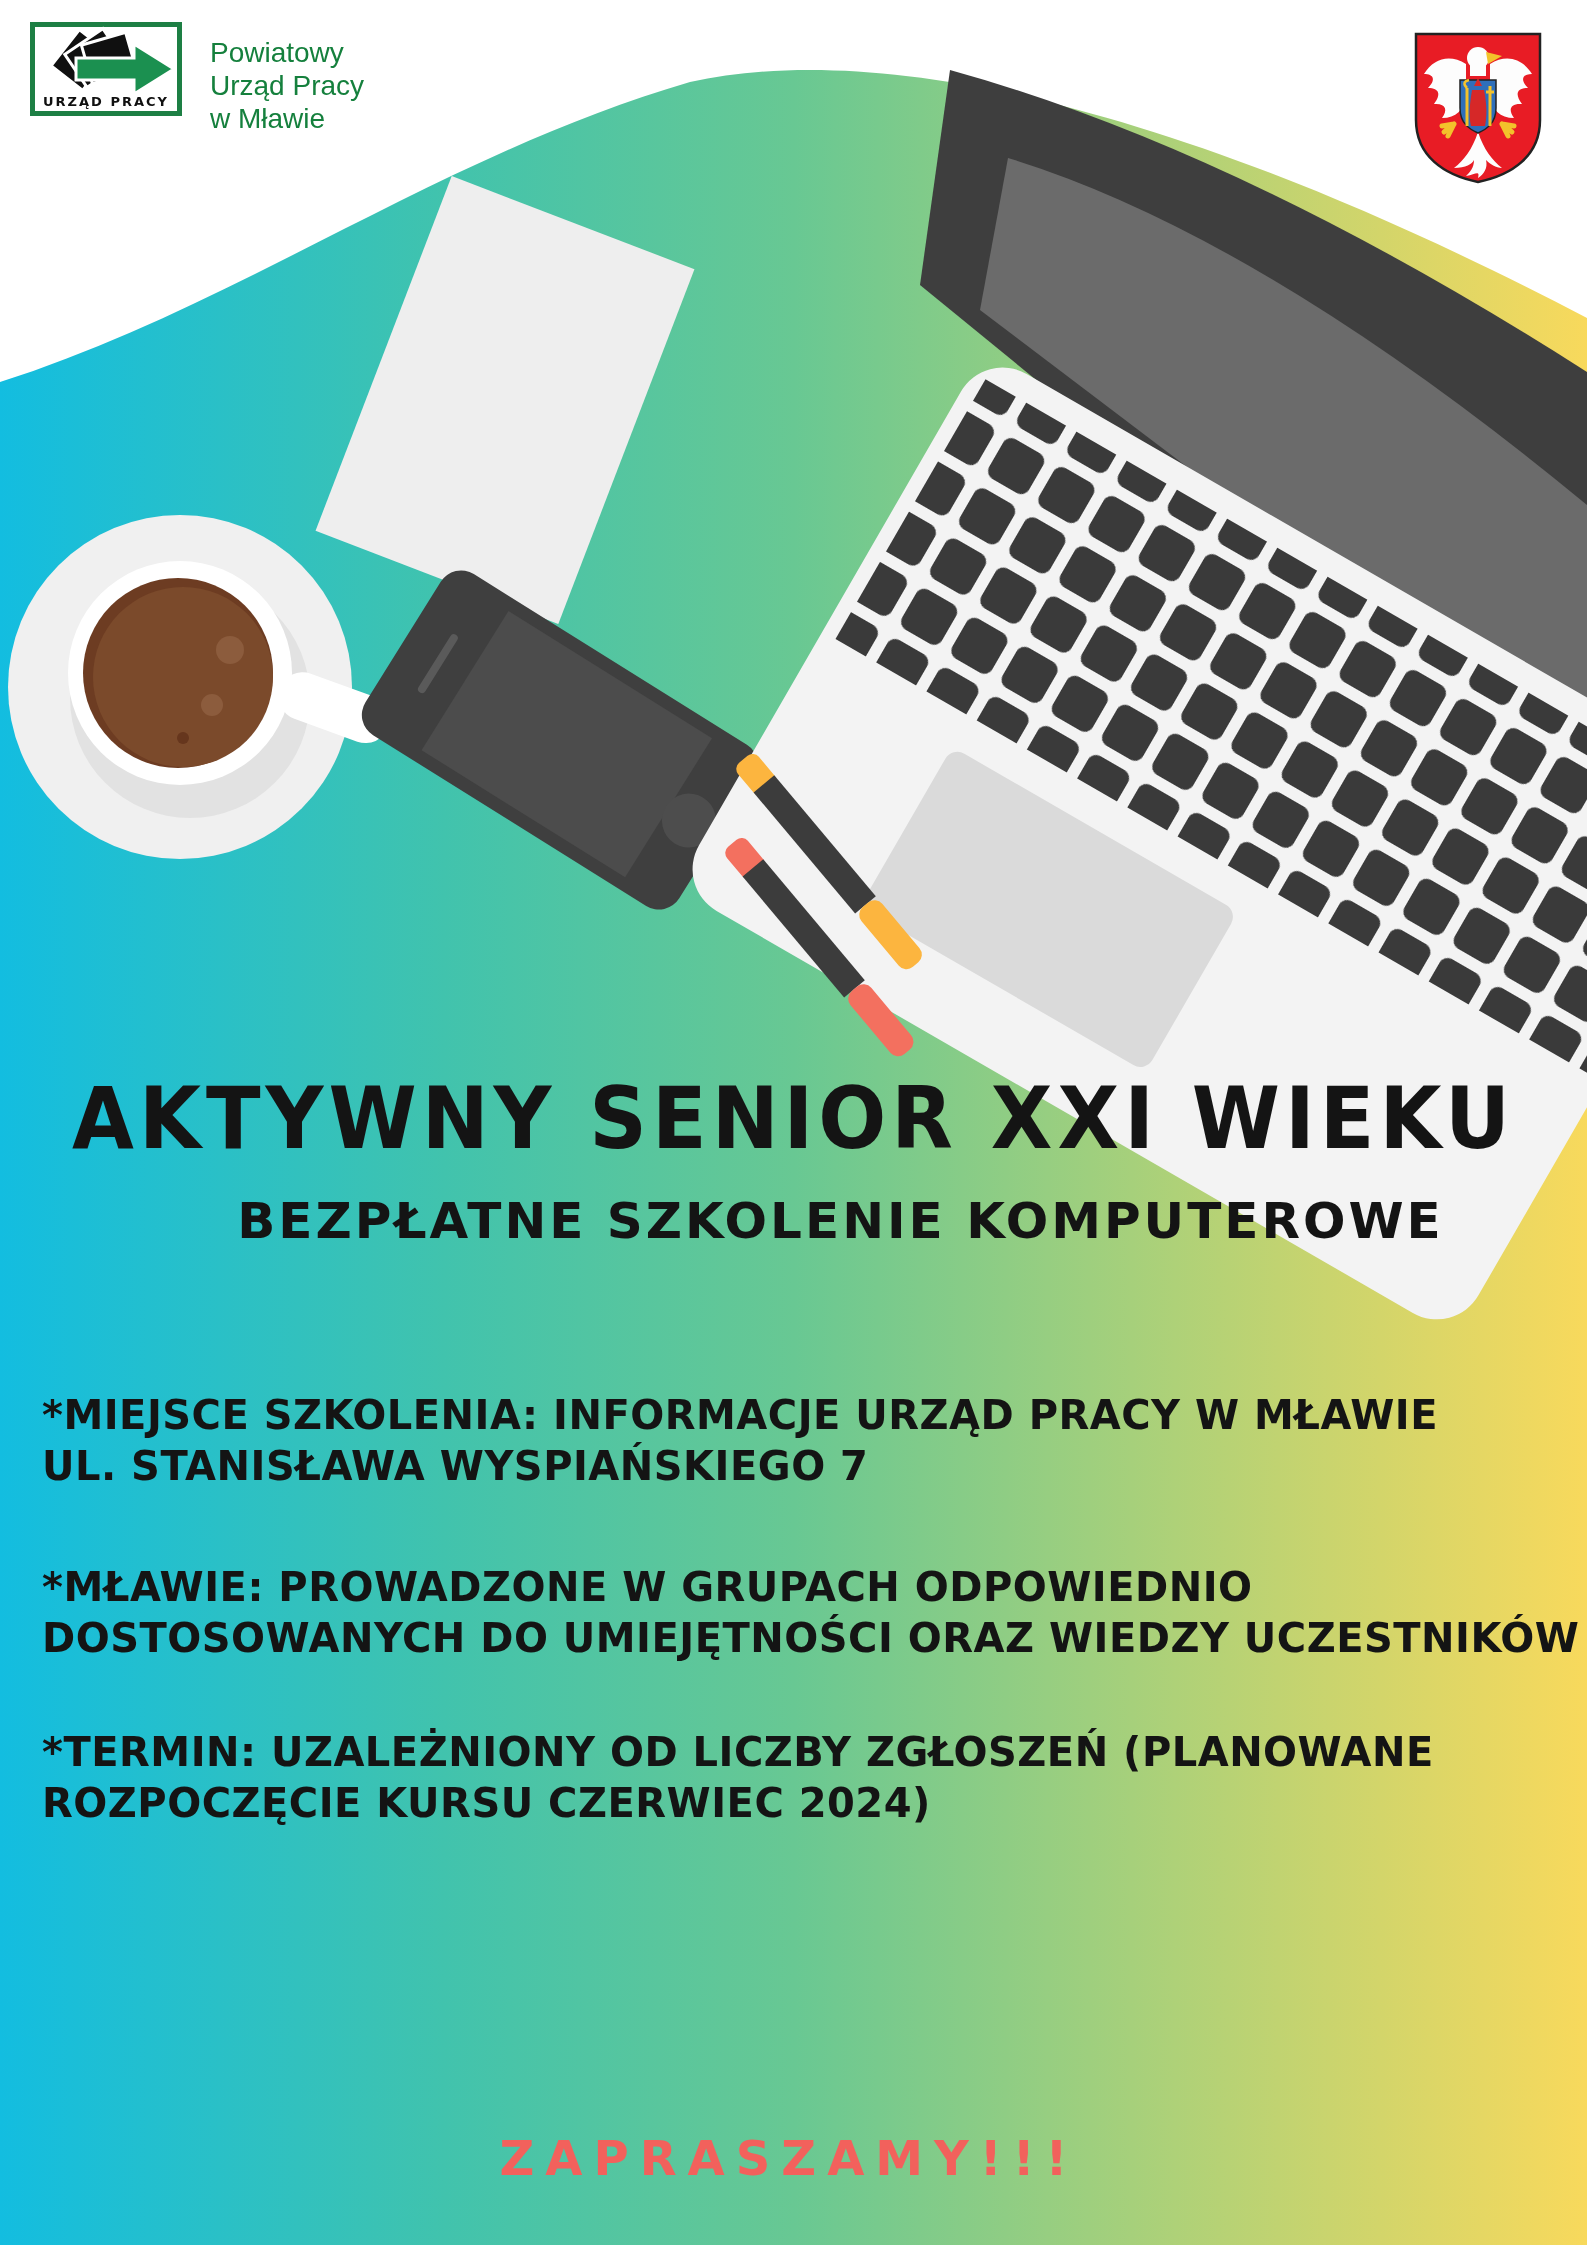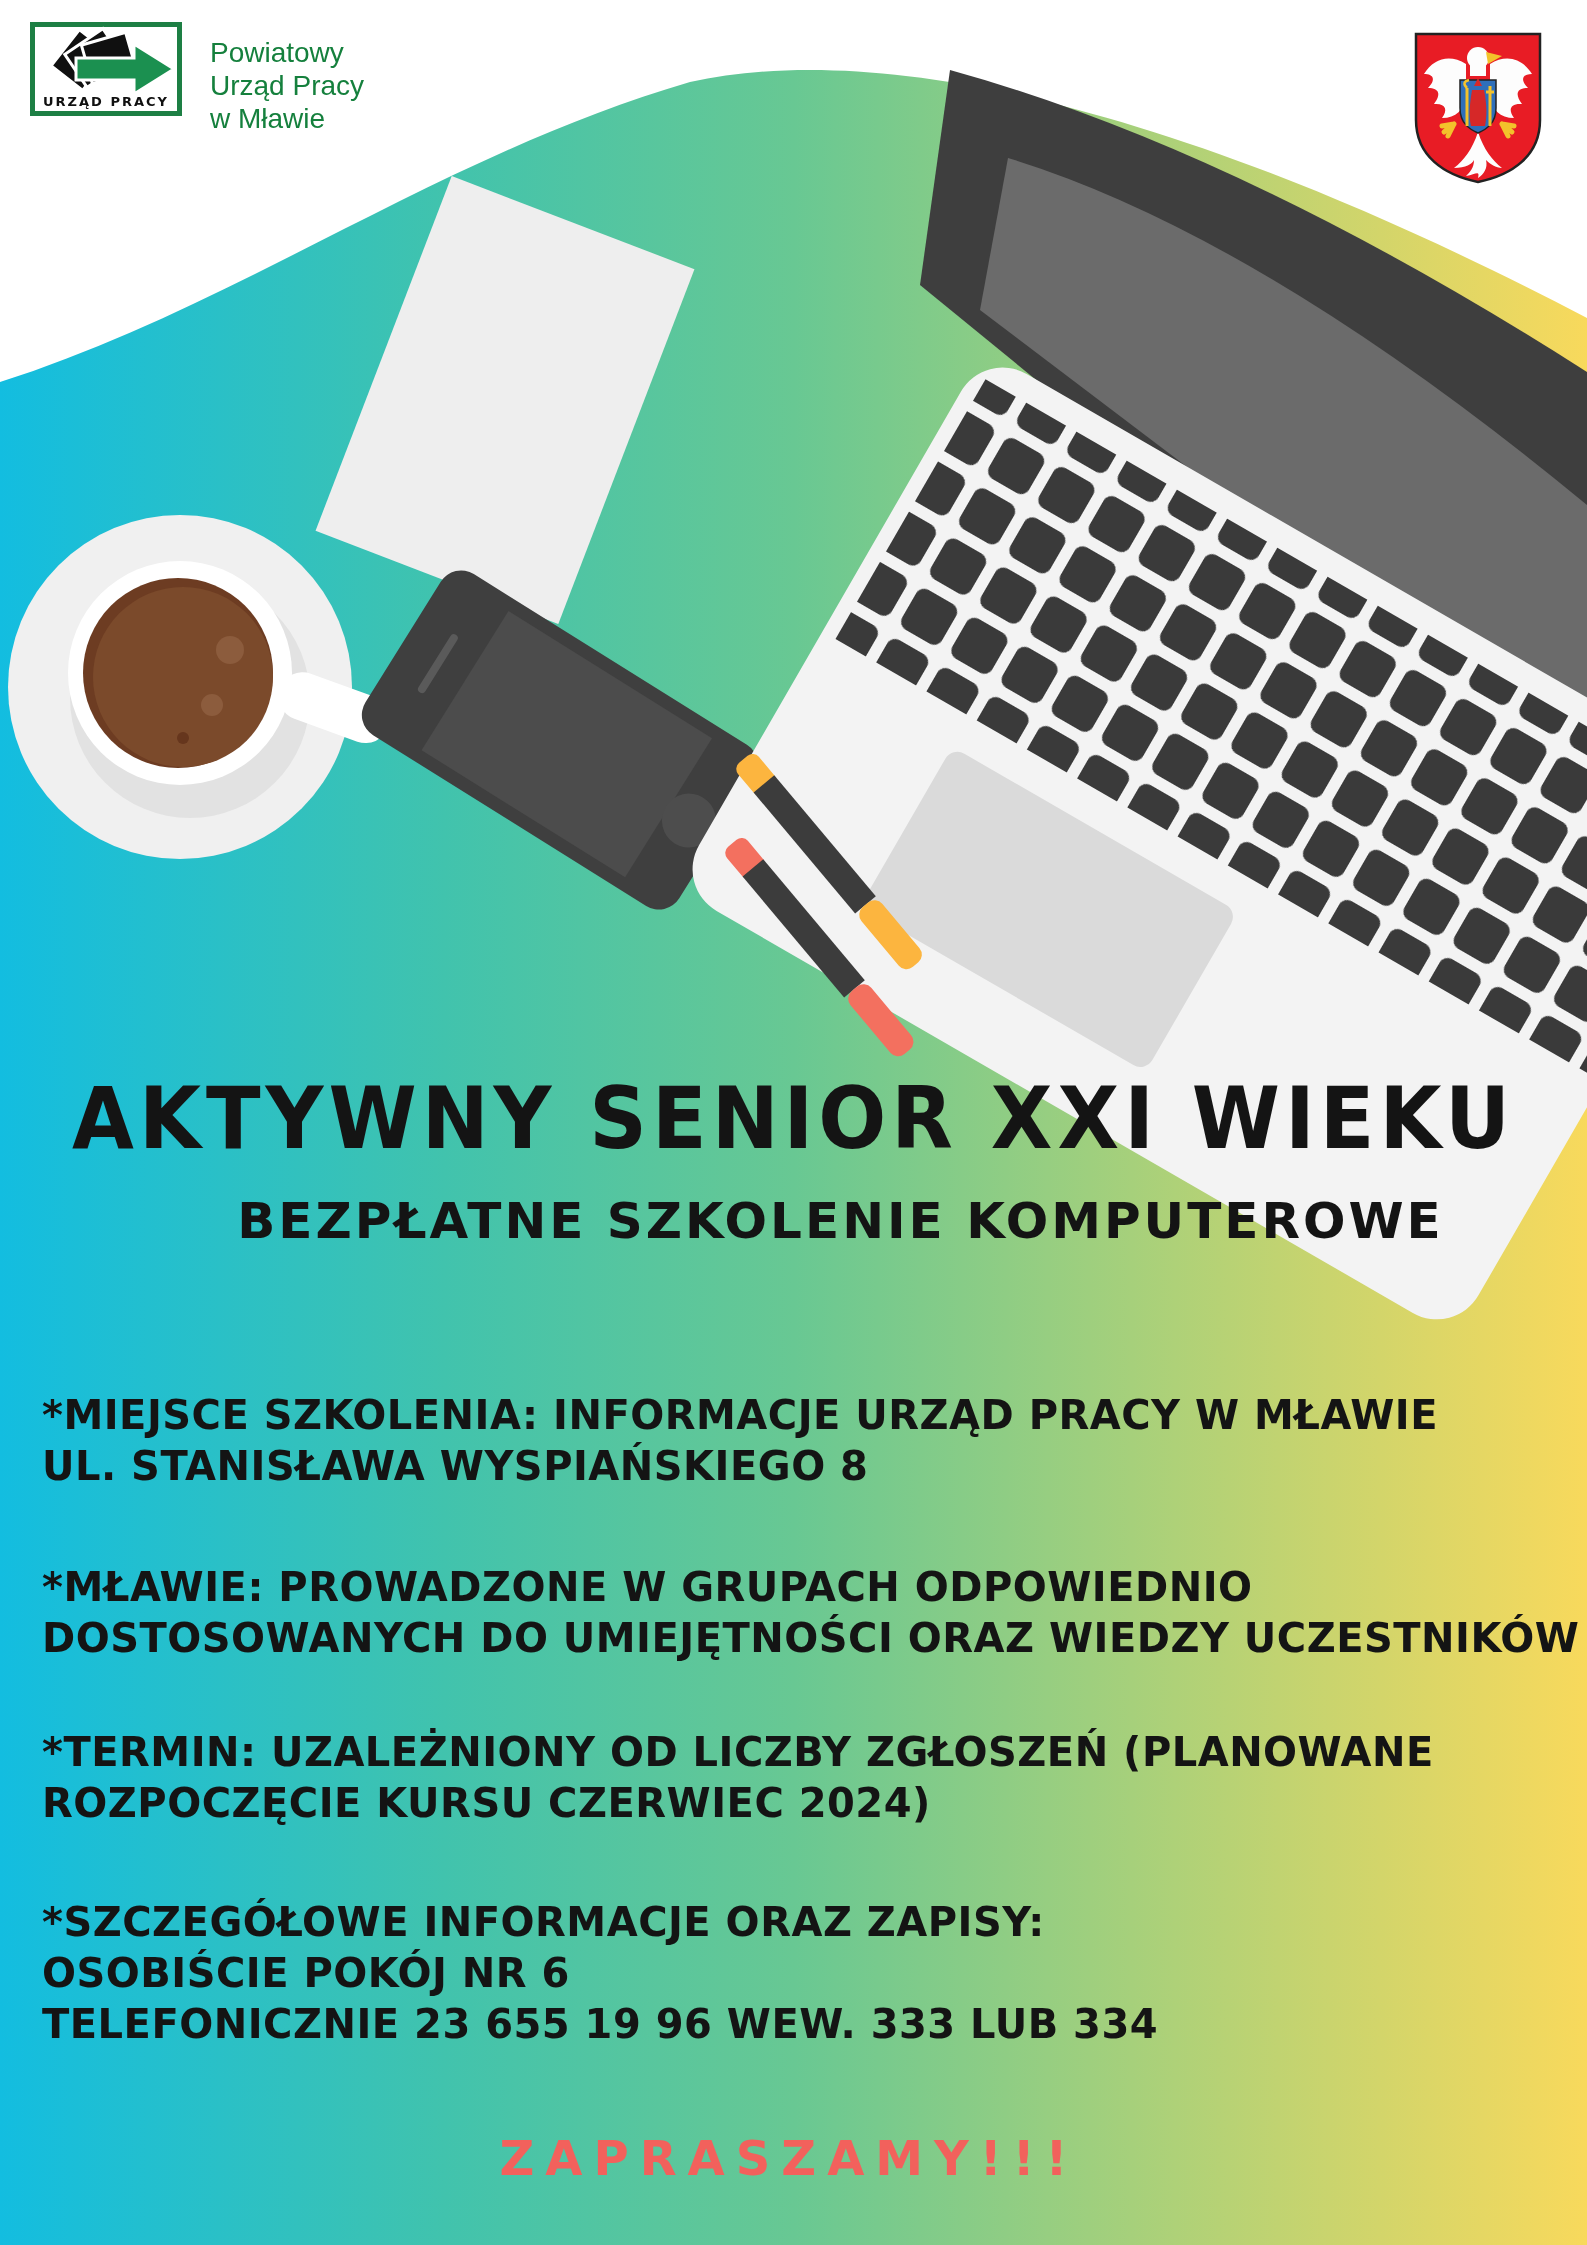--- a/index.html
+++ b/index.html
@@ -159,34 +159,29 @@
       <line x1="82" y1="58" x2="82" y2="98" stroke="#f3c22b" stroke-width="3"></line>
       <line x1="78" y1="64" x2="86" y2="64" stroke="#f3c22b" stroke-width="3"></line>
     </svg>
   </div>
 
   <div class="poster-title">AKTYWNY SENIOR XXI WIEKU</div>
   <div class="poster-subtitle">BEZPŁATNE SZKOLENIE KOMPUTEROWE</div>
 
   <div class="section s1">
     <div class="line">*MIEJSCE SZKOLENIA: INFORMACJE URZĄD PRACY W MŁAWIE</div>
-    <div class="line">UL. STANISŁAWA WYSPIAŃSKIEGO 8</div>
+    <div class="line">UL. STANISŁAWA WYSPIAŃSKIEGO 7</div>
   </div>
 
   <div class="section s2">
     <div class="line">*MŁAWIE: PROWADZONE W GRUPACH ODPOWIEDNIO</div>
     <div class="line">DOSTOSOWANYCH DO UMIEJĘTNOŚCI ORAZ WIEDZY UCZESTNIKÓW</div>
   </div>
 
   <div class="section s3">
     <div class="line">*TERMIN: UZALEŻNIONY OD LICZBY ZGŁOSZEŃ (PLANOWANE</div>
     <div class="line">ROZPOCZĘCIE KURSU CZERWIEC 2024)</div>
   </div>
 
-  <div class="section s4">
-    <div class="line">*SZCZEGÓŁOWE INFORMACJE ORAZ ZAPISY:</div>
-    <div class="line">OSOBIŚCIE POKÓJ NR 6</div>
-    <div class="line">TELEFONICZNIE 23 655 19 96 WEW. 333 LUB 334</div>
-  </div>
 
   <div class="closing">ZAPRASZAMY!!!</div>
 
 </div>
 
 </body></html>

